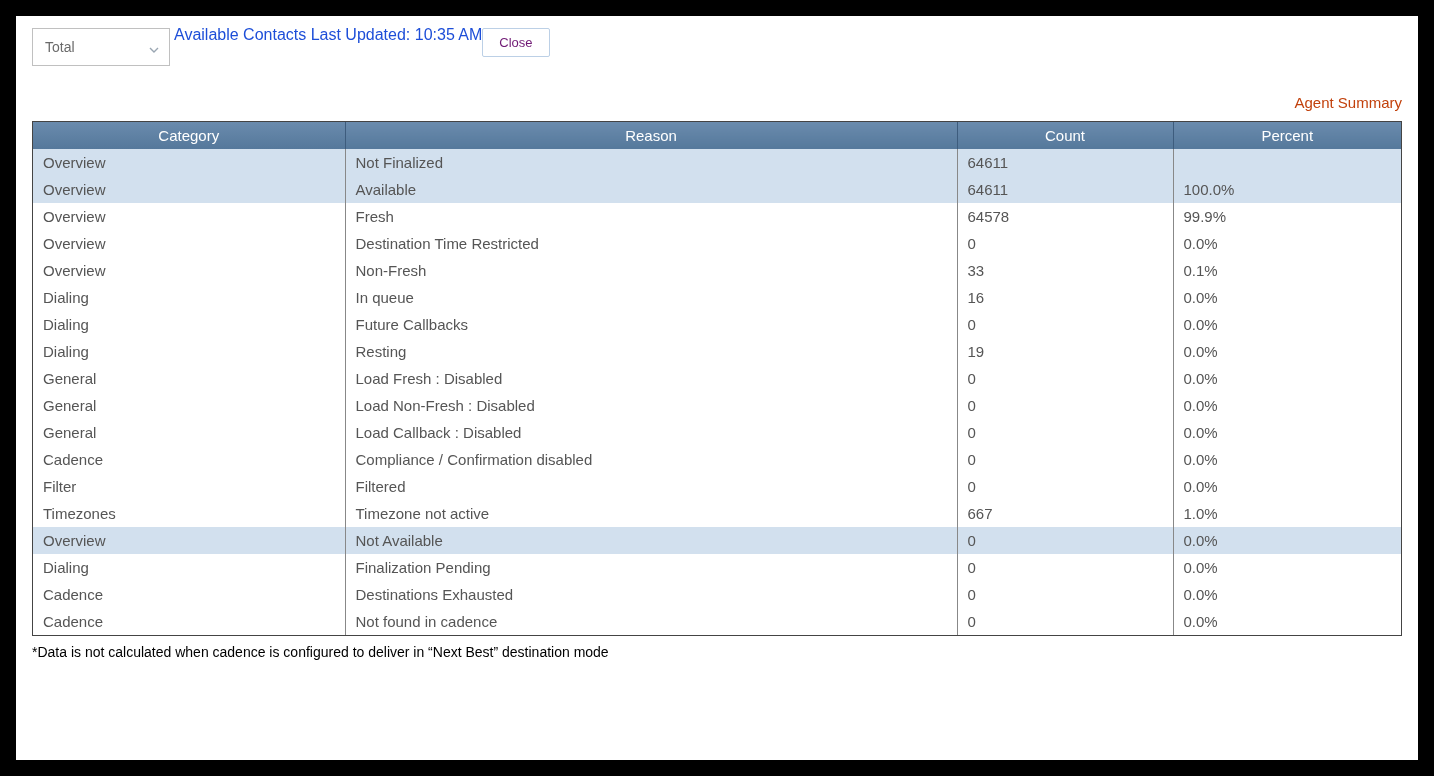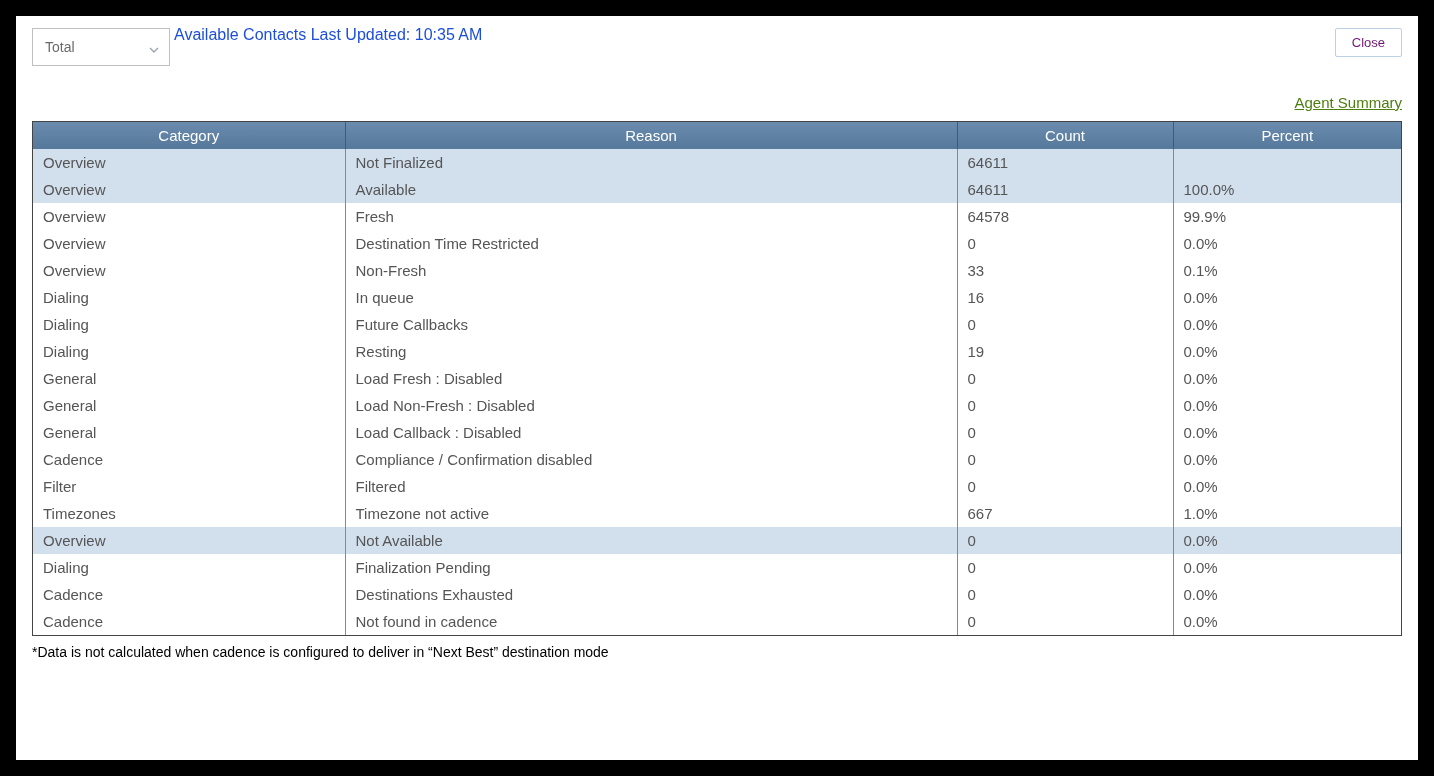--- a/index.html
+++ b/index.html
@@ -12,21 +12,21 @@
   }
   .outer-frame {
     background: #fff;
     margin: 16px;
     padding: 12px 16px 10px 16px;
     min-height: 744px;
   }
   .top-bar {
     display: flex;
     align-items: flex-start;
-    justify-content: space-between;
+    justify-content: flex-start;
     margin-bottom: 6px;
   }
   .top-left {
     display: flex;
     align-items: center;
   }
   .dropdown {
     border: 1px solid #c0c0c0;
     width: 138px;
     height: 38px;
@@ -57,22 +57,21 @@
     font-size: 13px;
     cursor: pointer;
     border-radius: 2px;
   }
   .link-row {
     text-align: right;
     margin-bottom: 10px;
     margin-top: 28px;
   }
   .agent-link {
-    color: #4d7c0f;
-    text-decoration: underline;
+    color: #c2410c;
     font-size: 15px;
     cursor: pointer;
   }
   .table-wrap {
     border: 1px solid #444;
   }
   table {
     width: 100%;
     border-collapse: collapse;
     table-layout: fixed;

